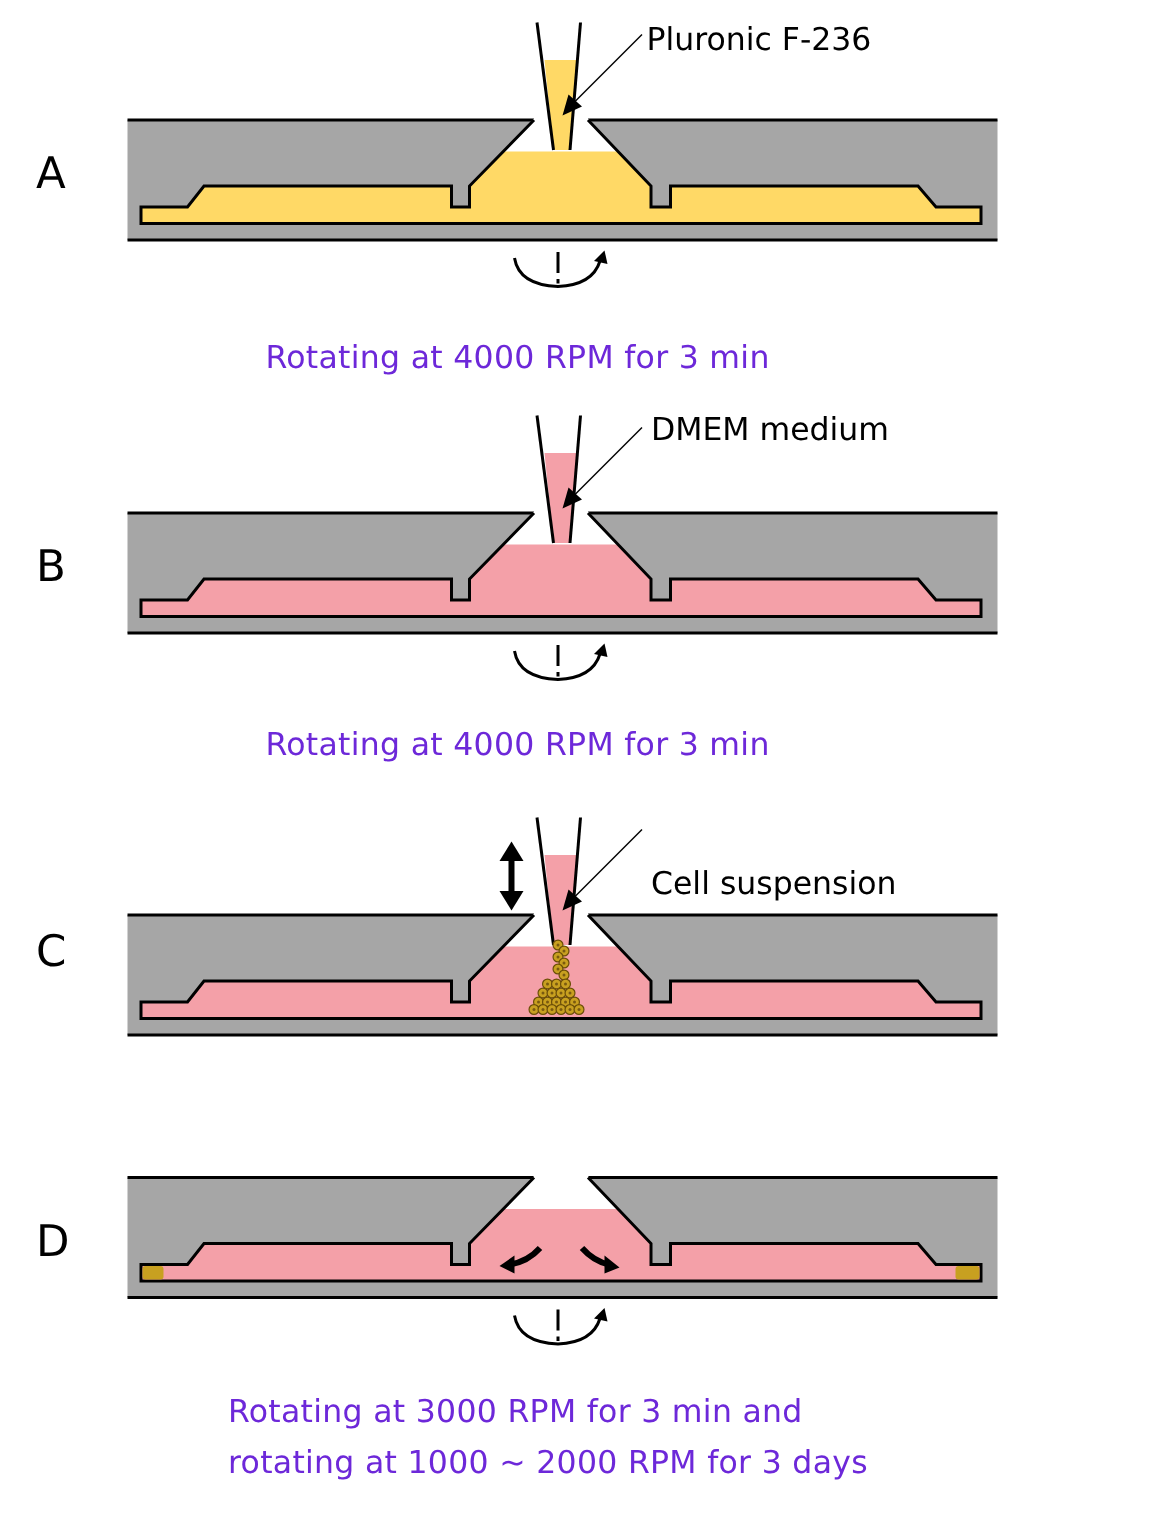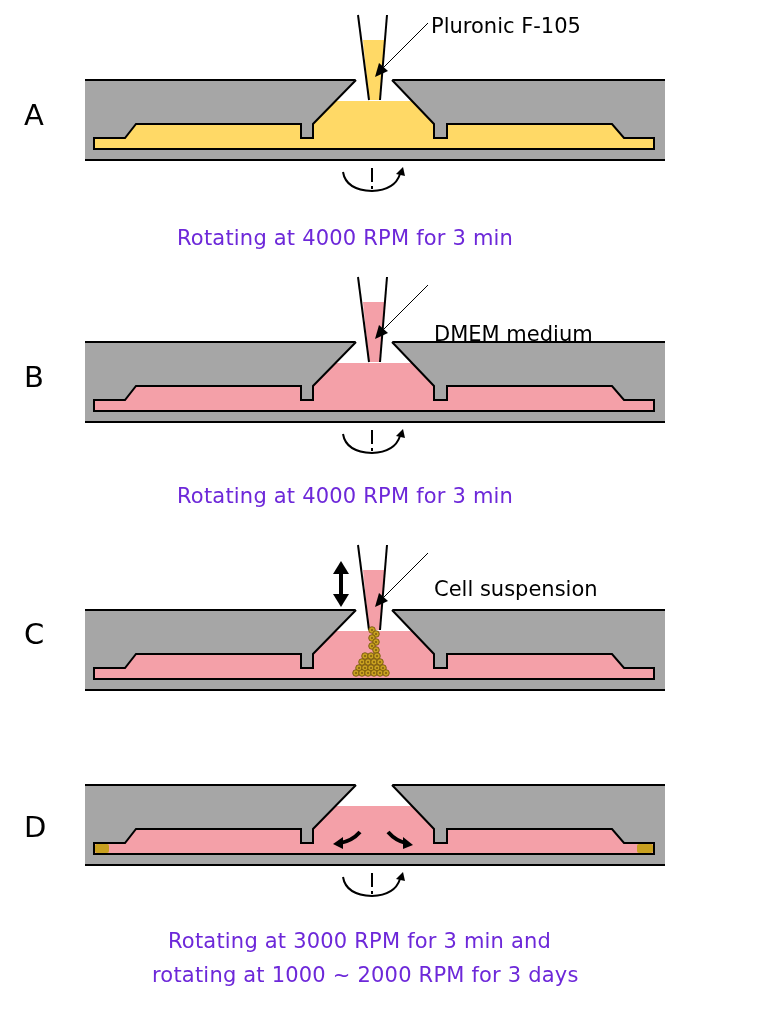--- a/index.html
+++ b/index.html
@@ -141,20 +141,20 @@
         <polygon points="396,879 403,872 405,881" fill="#000000"></polygon>
       </g>
     </g>
   </svg>
 
 <div class="lbl" style="left:24px;top:98px;">A</div>
 <div class="lbl" style="left:24px;top:360px;">B</div>
 <div class="lbl" style="left:24px;top:617px;">C</div>
 <div class="lbl" style="left:24px;top:810px;">D</div>
 
-<div class="callout" style="left:431px;top:14px;">Pluronic F-105</div>
-<div class="callout" style="left:434px;top:274px;margin-top:48px;">DMEM medium</div>
+<div class="callout" style="left:431px;top:14px;">Pluronic F-236</div>
+<div class="callout" style="left:434px;top:274px;">DMEM medium</div>
 <div class="callout" style="left:434px;top:577px;">Cell suspension</div>
 
 <div class="cap" style="left:177px;top:226px;">Rotating at 4000 RPM for 3 min</div>
 <div class="cap" style="left:177px;top:484px;">Rotating at 4000 RPM for 3 min</div>
-<div class="cap" style="left:168px;top:929px;">Rotating at 3000 RPM for 3 min and</div>
+<div class="cap" style="left:152px;top:929px;">Rotating at 3000 RPM for 3 min and</div>
 <div class="cap" style="left:152px;top:963px;">rotating at 1000 ~ 2000 RPM for 3 days</div>
 
 </body></html>

